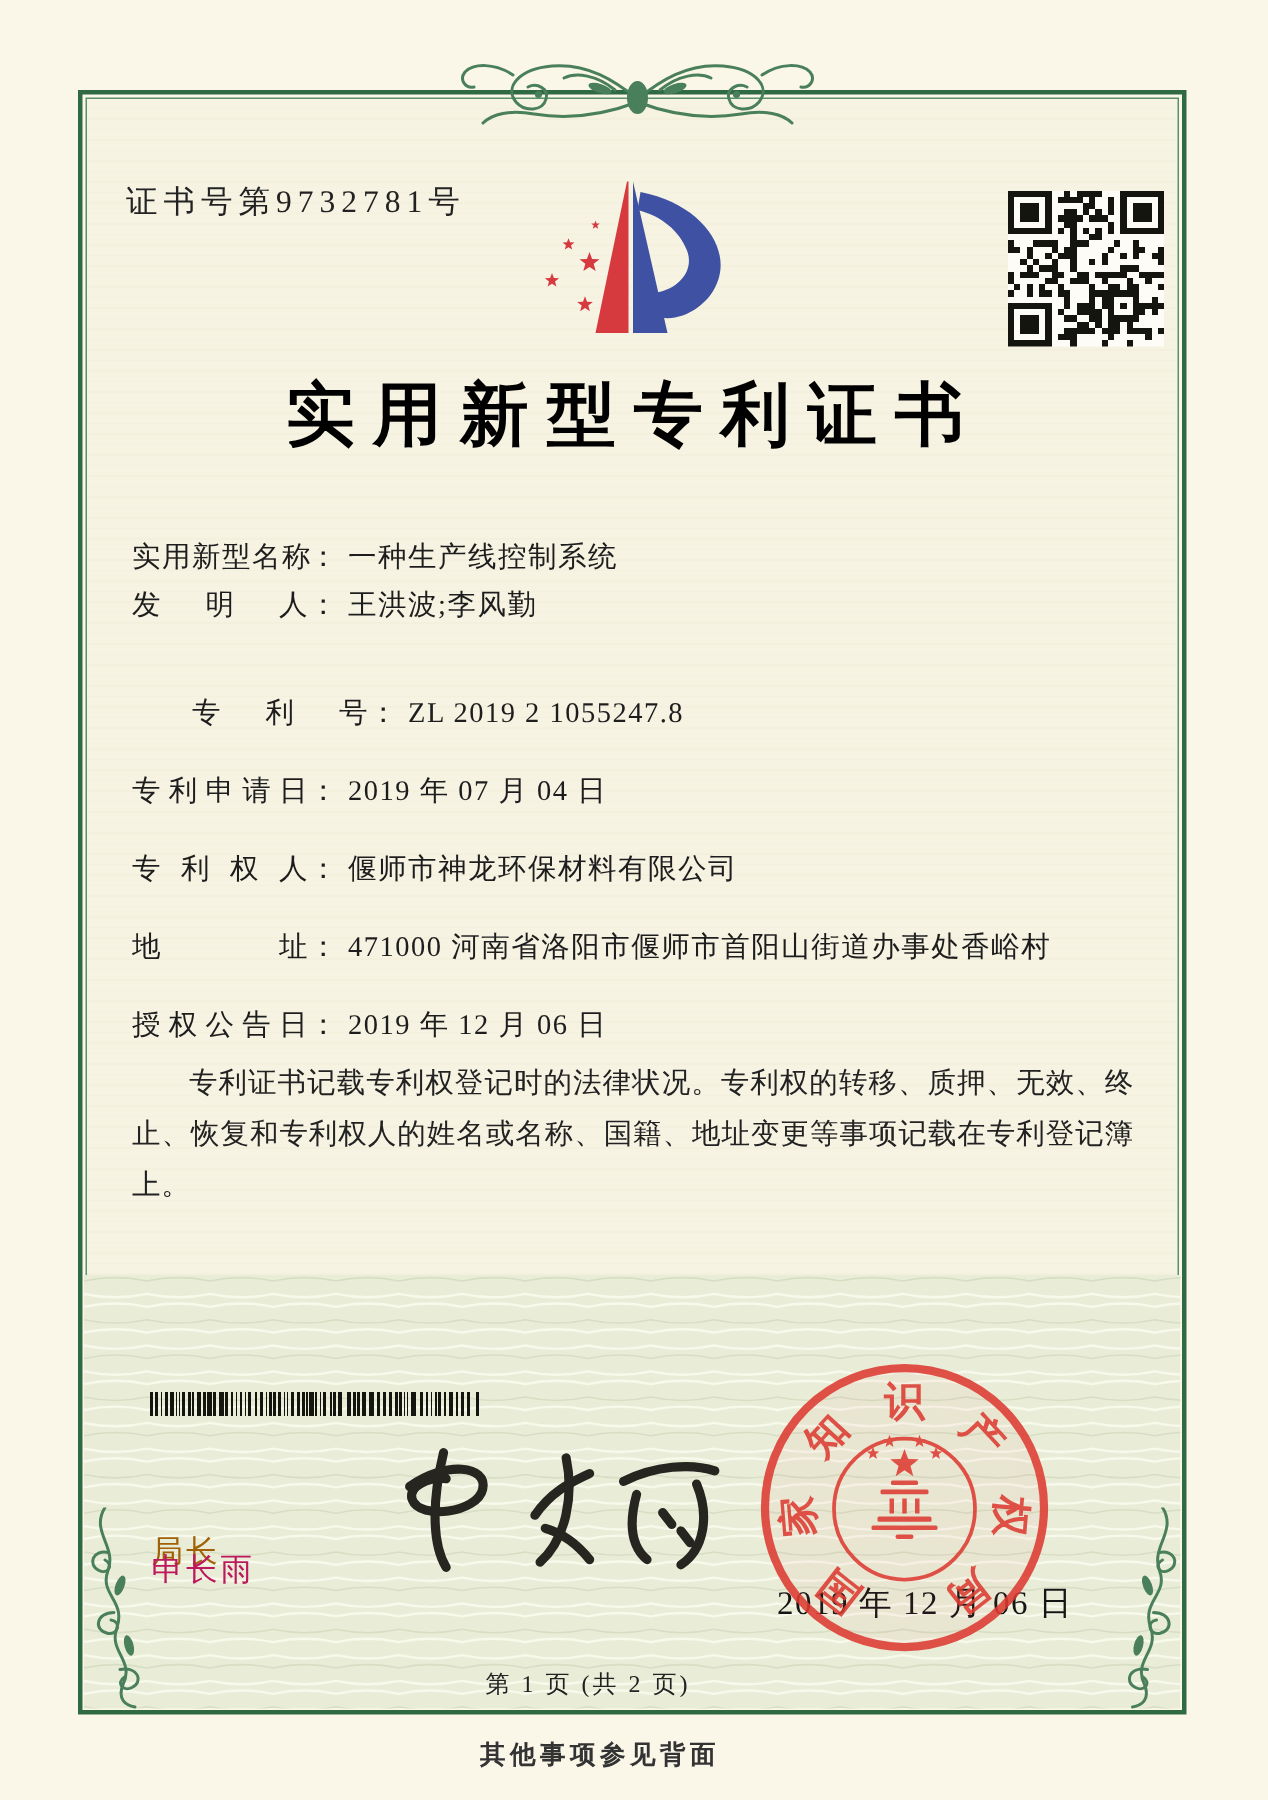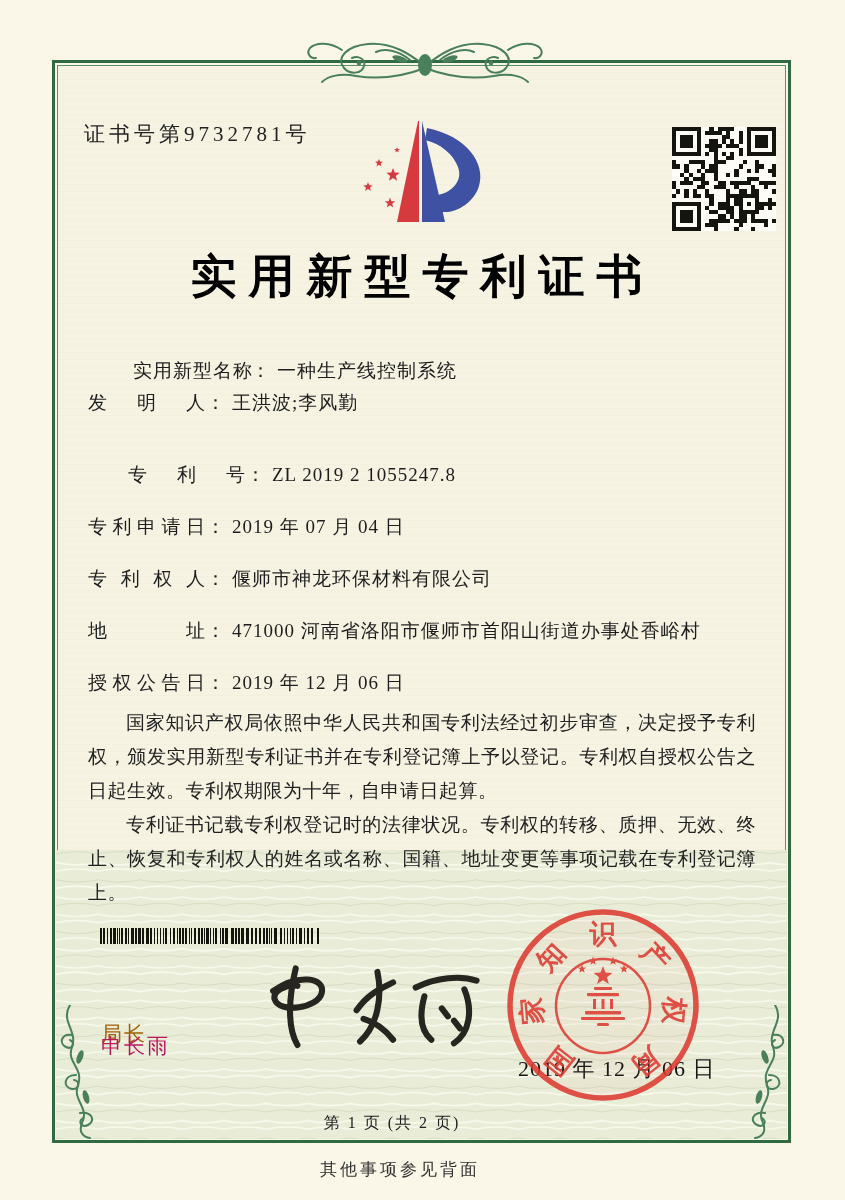--- a/index.html
+++ b/index.html
@@ -31,21 +31,21 @@
   .body-text p{margin:0;text-indent:2em;letter-spacing:0.5px;}
   
   .director-label{left:101px;top:1020px;font-size:21px;letter-spacing:2px;color:#a16207;
     font-family:"Liberation Sans","DejaVu Sans",sans-serif;}
   .director-name{left:101px;top:1032px;font-size:21px;letter-spacing:2px;color:#be185d;
     font-family:"Liberation Sans","DejaVu Sans",sans-serif;}
   .seal-date{left:518px;top:1054px;font-size:22px;letter-spacing:1px;color:#151515;z-index:6;}
   .page-indicator{left:252px;top:1113px;width:280px;text-align:center;font-size:16px;
     letter-spacing:2px;color:#222;}
   .back-note{left:0;top:1158px;width:800px;text-align:center;font-size:17px;
-    letter-spacing:3px;color:#333;}
+    letter-spacing:3px;color:#333;font-weight:bold;}
   svg{display:block;}
   .z1{z-index:1;} .z2{z-index:2;} .z3{z-index:3;} .z7{z-index:7;}
 </style>
 </head>
 <body>
 
 <div class="abs frame">
   <div class="frame-inner"></div>
 </div>
 
@@ -446,21 +446,21 @@
     <rect x="10" y="23" width="1" height="1" fill="#15150f"></rect>
     <rect x="16" y="23" width="1" height="1" fill="#15150f"></rect>
     <rect x="22" y="23" width="1" height="1" fill="#15150f"></rect>
     <rect x="10" y="24" width="1" height="1" fill="#15150f"></rect>
     <rect x="15" y="24" width="1" height="1" fill="#15150f"></rect>
     <rect x="19" y="24" width="1" height="1" fill="#15150f"></rect>
   </svg>
 
 <div class="abs title z3">实用新型专利证书</div>
 
-<div class="abs row z3" style="top:358px;margin-left:45px;">
+<div class="abs row z3" style="top:358px;">
   <span class="lbl">实用新型名称</span><span class="colon">：</span><span class="val">一种生产线控制系统</span>
 </div>
 <div class="abs row z3" style="top:390px;">
   <span class="lbl">发明人</span><span class="colon">：</span><span class="val">王洪波;李风勤</span>
 </div>
 <div class="abs row z3" style="top:462px;margin-left:40px;">
   <span class="lbl">专利号</span><span class="colon">：</span><span class="val">ZL 2019 2 1055247.8</span>
 </div>
 <div class="abs row z3" style="top:514px;">
   <span class="lbl">专利申请日</span><span class="colon">：</span><span class="val">2019 年 07 月 04 日</span>
@@ -469,21 +469,20 @@
   <span class="lbl">专利权人</span><span class="colon">：</span><span class="val">偃师市神龙环保材料有限公司</span>
 </div>
 <div class="abs row z3" style="top:618px;">
   <span class="lbl">地址</span><span class="colon">：</span><span class="val">471000 河南省洛阳市偃师市首阳山街道办事处香峪村</span>
 </div>
 <div class="abs row z3" style="top:670px;">
   <span class="lbl">授权公告日</span><span class="colon">：</span><span class="val">2019 年 12 月 06 日</span>
 </div>
 
 <div class="abs body-text z3">
-  <p>国家知识产权局依照中华人民共和国专利法经过初步审查，决定授予专利权，颁发实用新型专利证书并在专利登记簿上予以登记。专利权自授权公告之日起生效。专利权期限为十年，自申请日起算。</p>
   <p>专利证书记载专利权登记时的法律状况。专利权的转移、质押、无效、终止、恢复和专利权人的姓名或名称、国籍、地址变更等事项记载在专利登记簿上。</p>
 </div>
 
 <svg id="barcode-svg" class="abs z3" style="left:100px;top:928px;" width="220" height="16" viewBox="0 0 220 16" shape-rendering="crispEdges">
     <rect x="0" y="0" width="2" height="16" fill="#15150f"></rect>
     <rect x="3" y="0" width="2" height="16" fill="#15150f"></rect>
     <rect x="7" y="0" width="1" height="16" fill="#15150f"></rect>
     <rect x="10" y="0" width="2" height="16" fill="#15150f"></rect>
     <rect x="13" y="0" width="3" height="16" fill="#15150f"></rect>
     <rect x="17" y="0" width="1" height="16" fill="#15150f"></rect>

